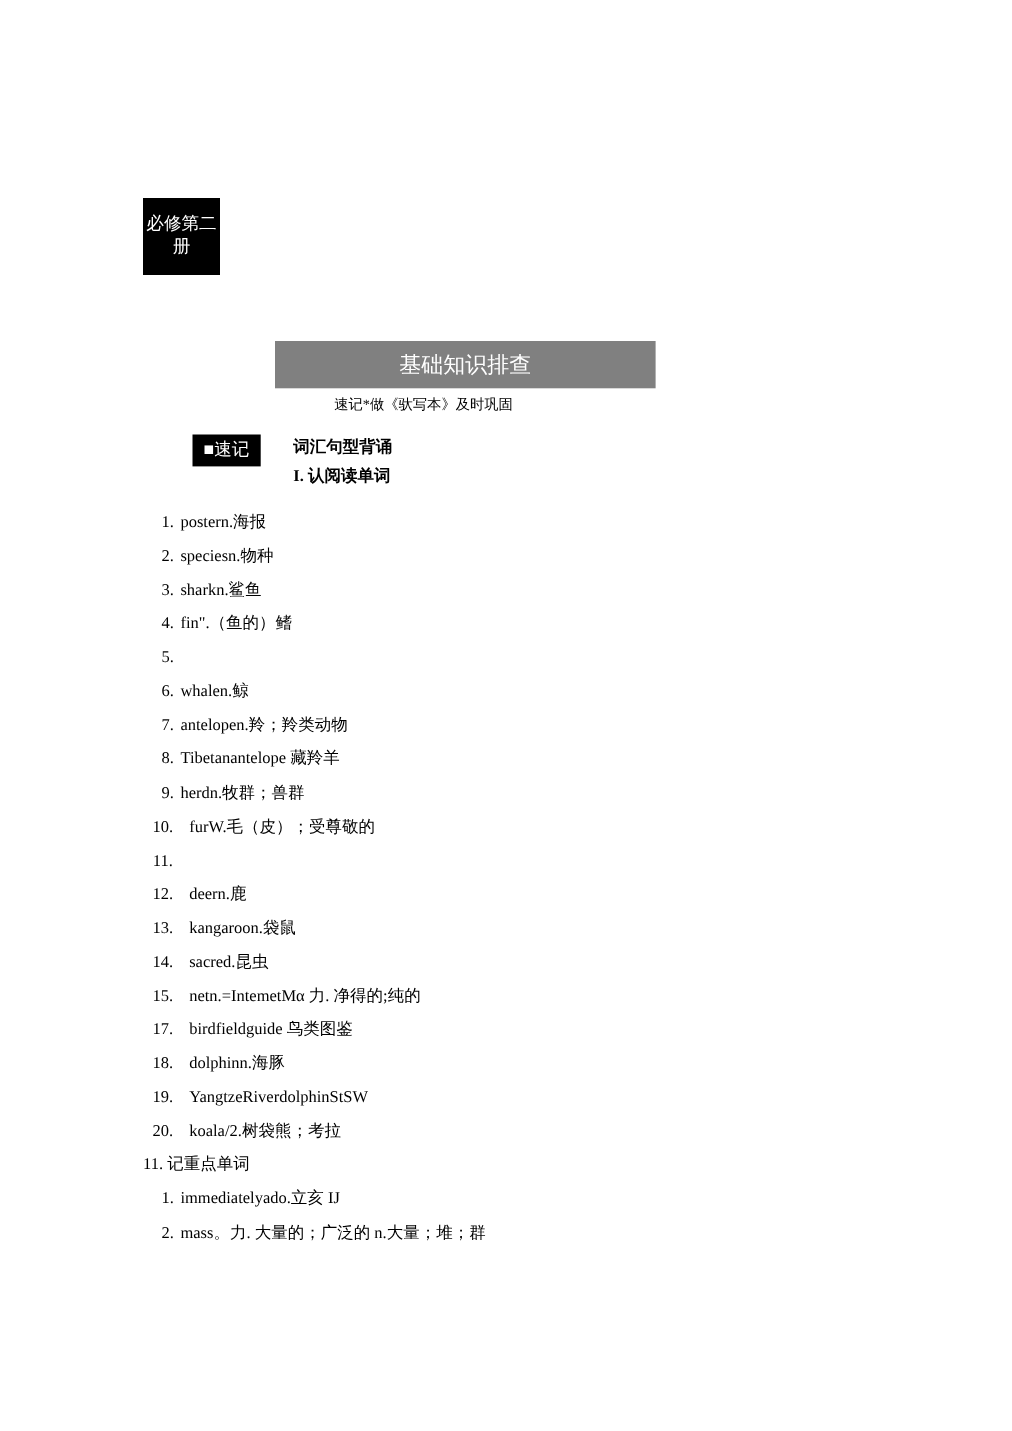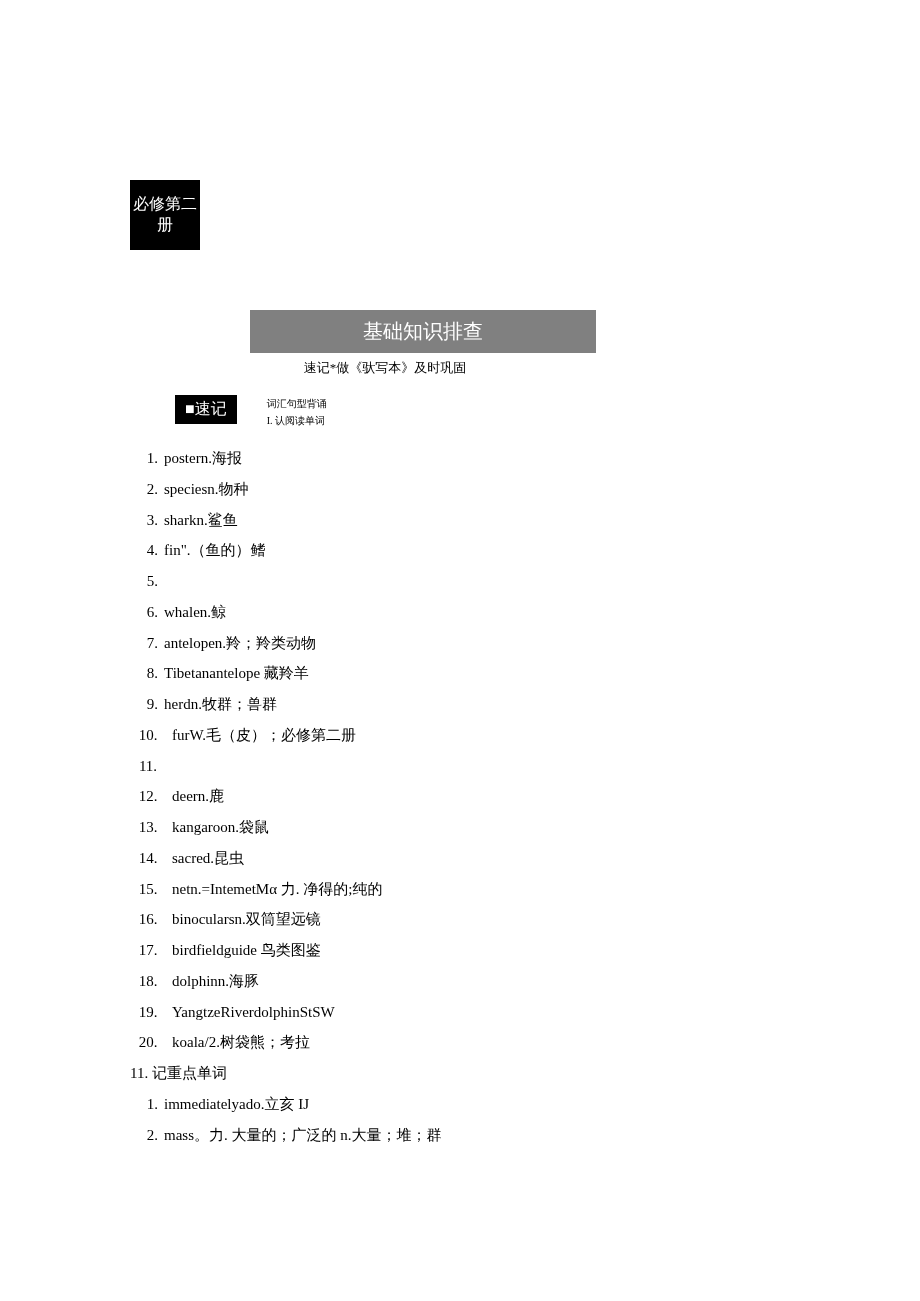--- a/index.html
+++ b/index.html
@@ -59,22 +59,23 @@
     }
     .suji-box {
       background: #000;
       color: #fff;
       font-size: 16px;
       padding: 4px 10px;
       flex-shrink: 0;
     }
     .suji-text {
       margin-left: 30px;
-      font-size: 10px;
+      font-size: 15px;
       line-height: 1.7;
+      font-weight: bold;
     }
     .vocab-list {
       list-style: none;
       font-size: 15px;
       line-height: 2.05;
     }
     .vocab-list li {
       display: flex;
     }
     .num {
@@ -143,21 +144,21 @@
   <li>
       <span class="num">8.</span>
       <span class="mix">Tibetanantelope 藏羚羊</span>
     </li>
   <li>
       <span class="num">9.</span>
       <span class="mix">herdn.牧群；兽群</span>
     </li>
   <li>
       <span class="num-wide">10.</span>
-      <span class="mix">furW.毛（皮）；必修第二册</span>
+      <span class="mix">furW.毛（皮）；受尊敬的</span>
     </li>
   <li>
       <span class="num-wide">11.</span>
     </li>
   <li>
       <span class="num-wide">12.</span>
       <span class="mix">deern.鹿</span>
     </li>
   <li>
       <span class="num-wide">13.</span>
@@ -165,24 +166,20 @@
     </li>
   <li>
       <span class="num-wide">14.</span>
       <span class="mix">sacred.昆虫</span>
     </li>
   <li>
       <span class="num-wide">15.</span>
       <span class="mix">netn.=IntemetMα 力. 净得的;纯的</span>
     </li>
   <li>
-      <span class="num-wide">16.</span>
-      <span class="mix">binocularsn.双筒望远镜</span>
-    </li>
-  <li>
       <span class="num-wide">17.</span>
       <span class="mix">birdfieldguide 鸟类图鉴</span>
     </li>
   <li>
       <span class="num-wide">18.</span>
       <span class="mix">dolphinn.海豚</span>
     </li>
   <li>
       <span class="num-wide">19.</span>
       <span class="mix">YangtzeRiverdolphinStSW</span>

